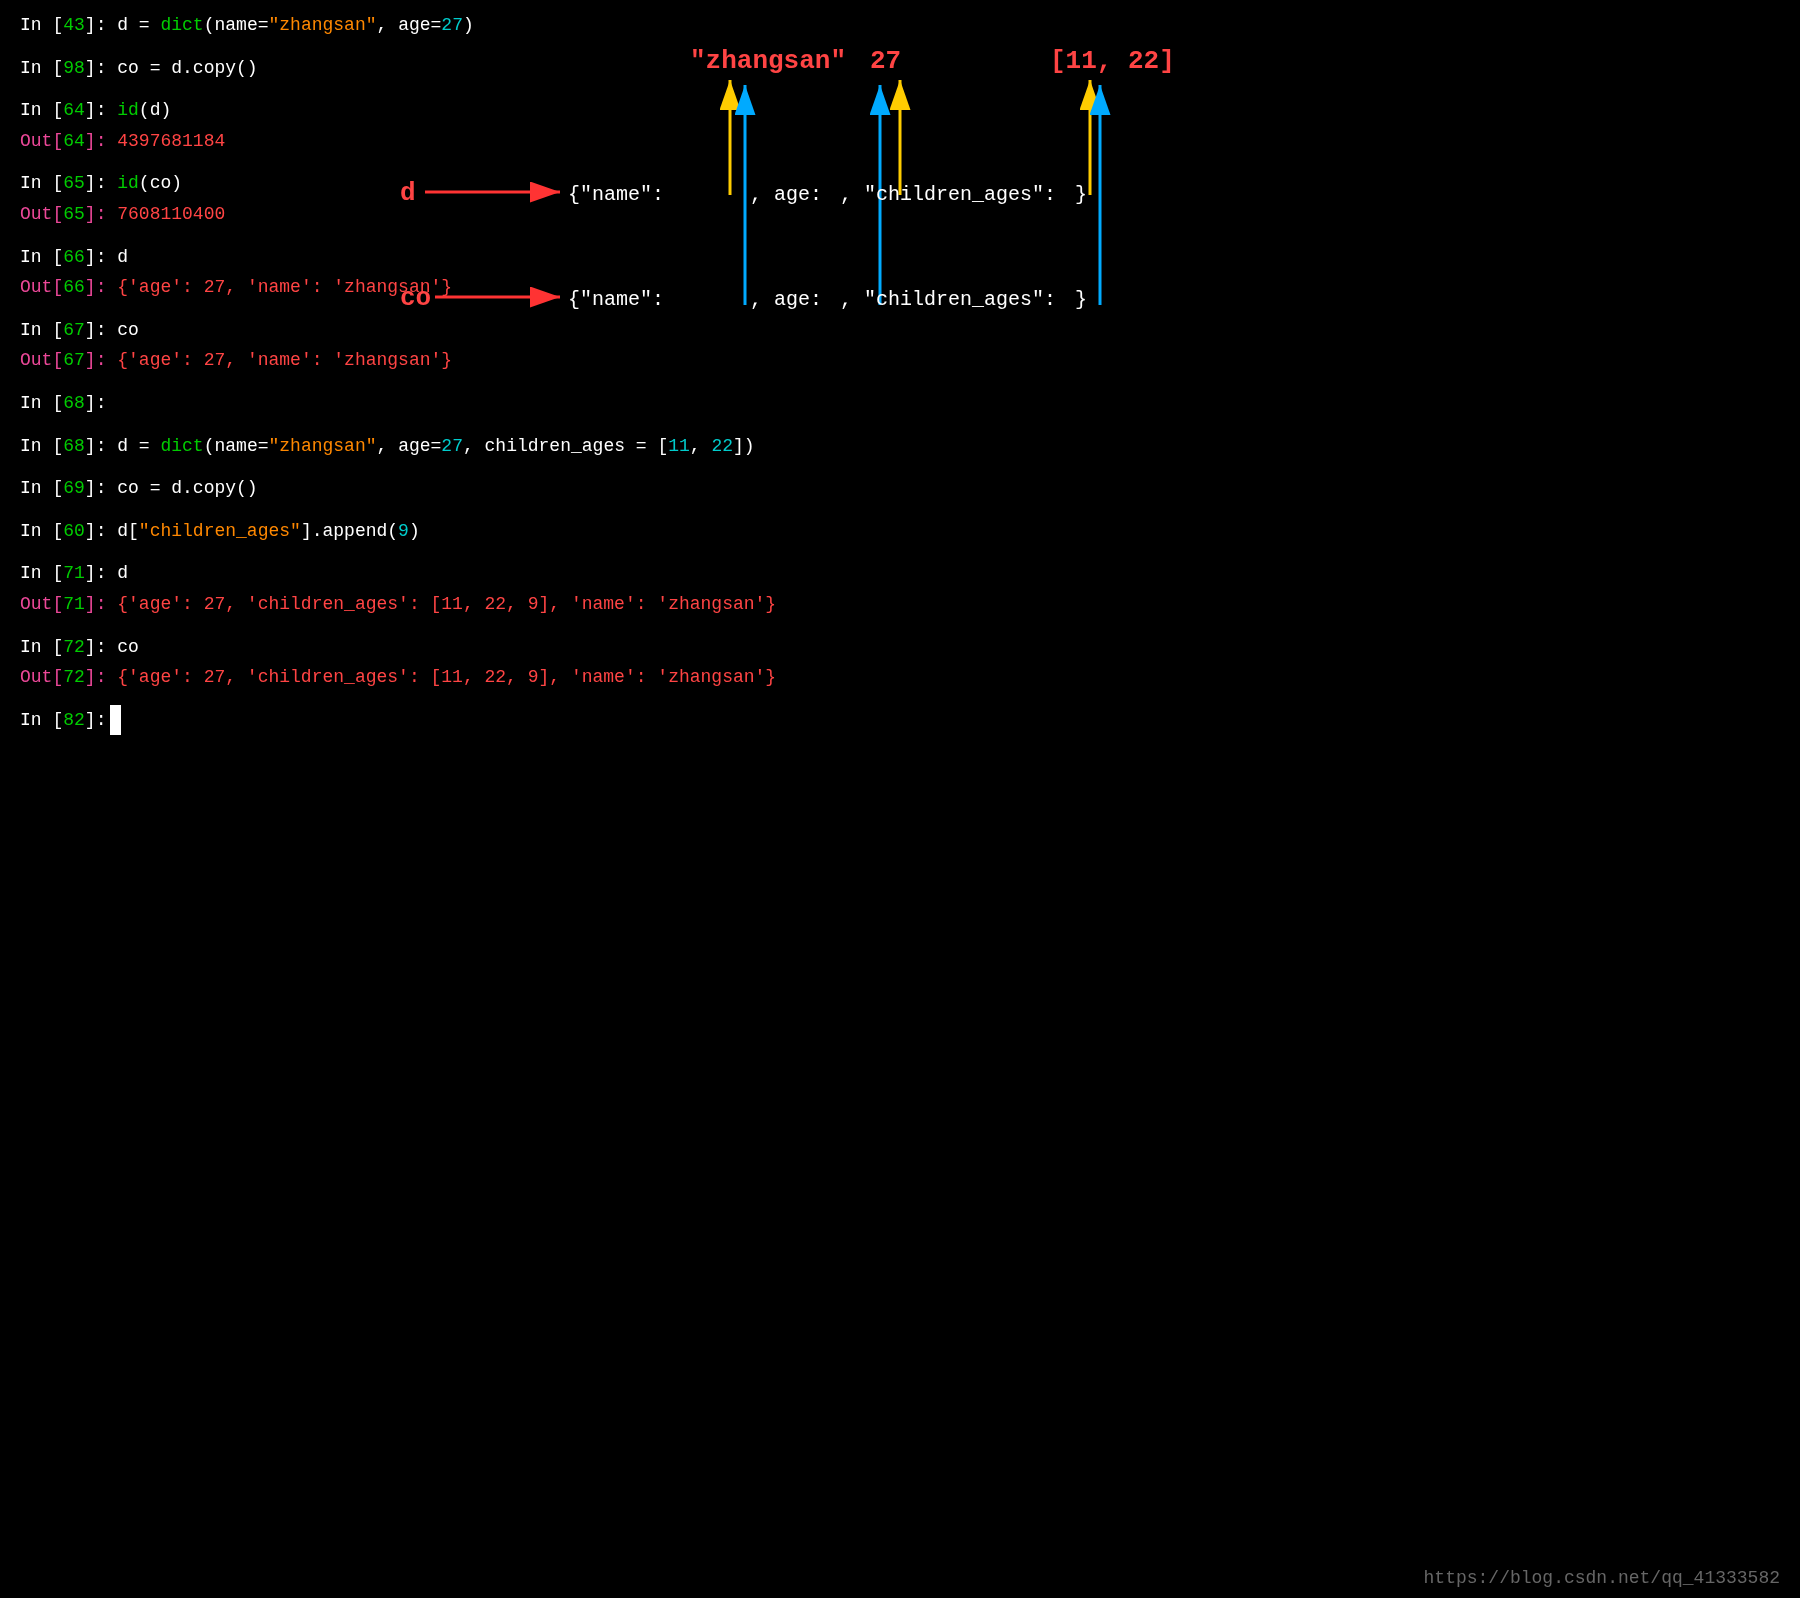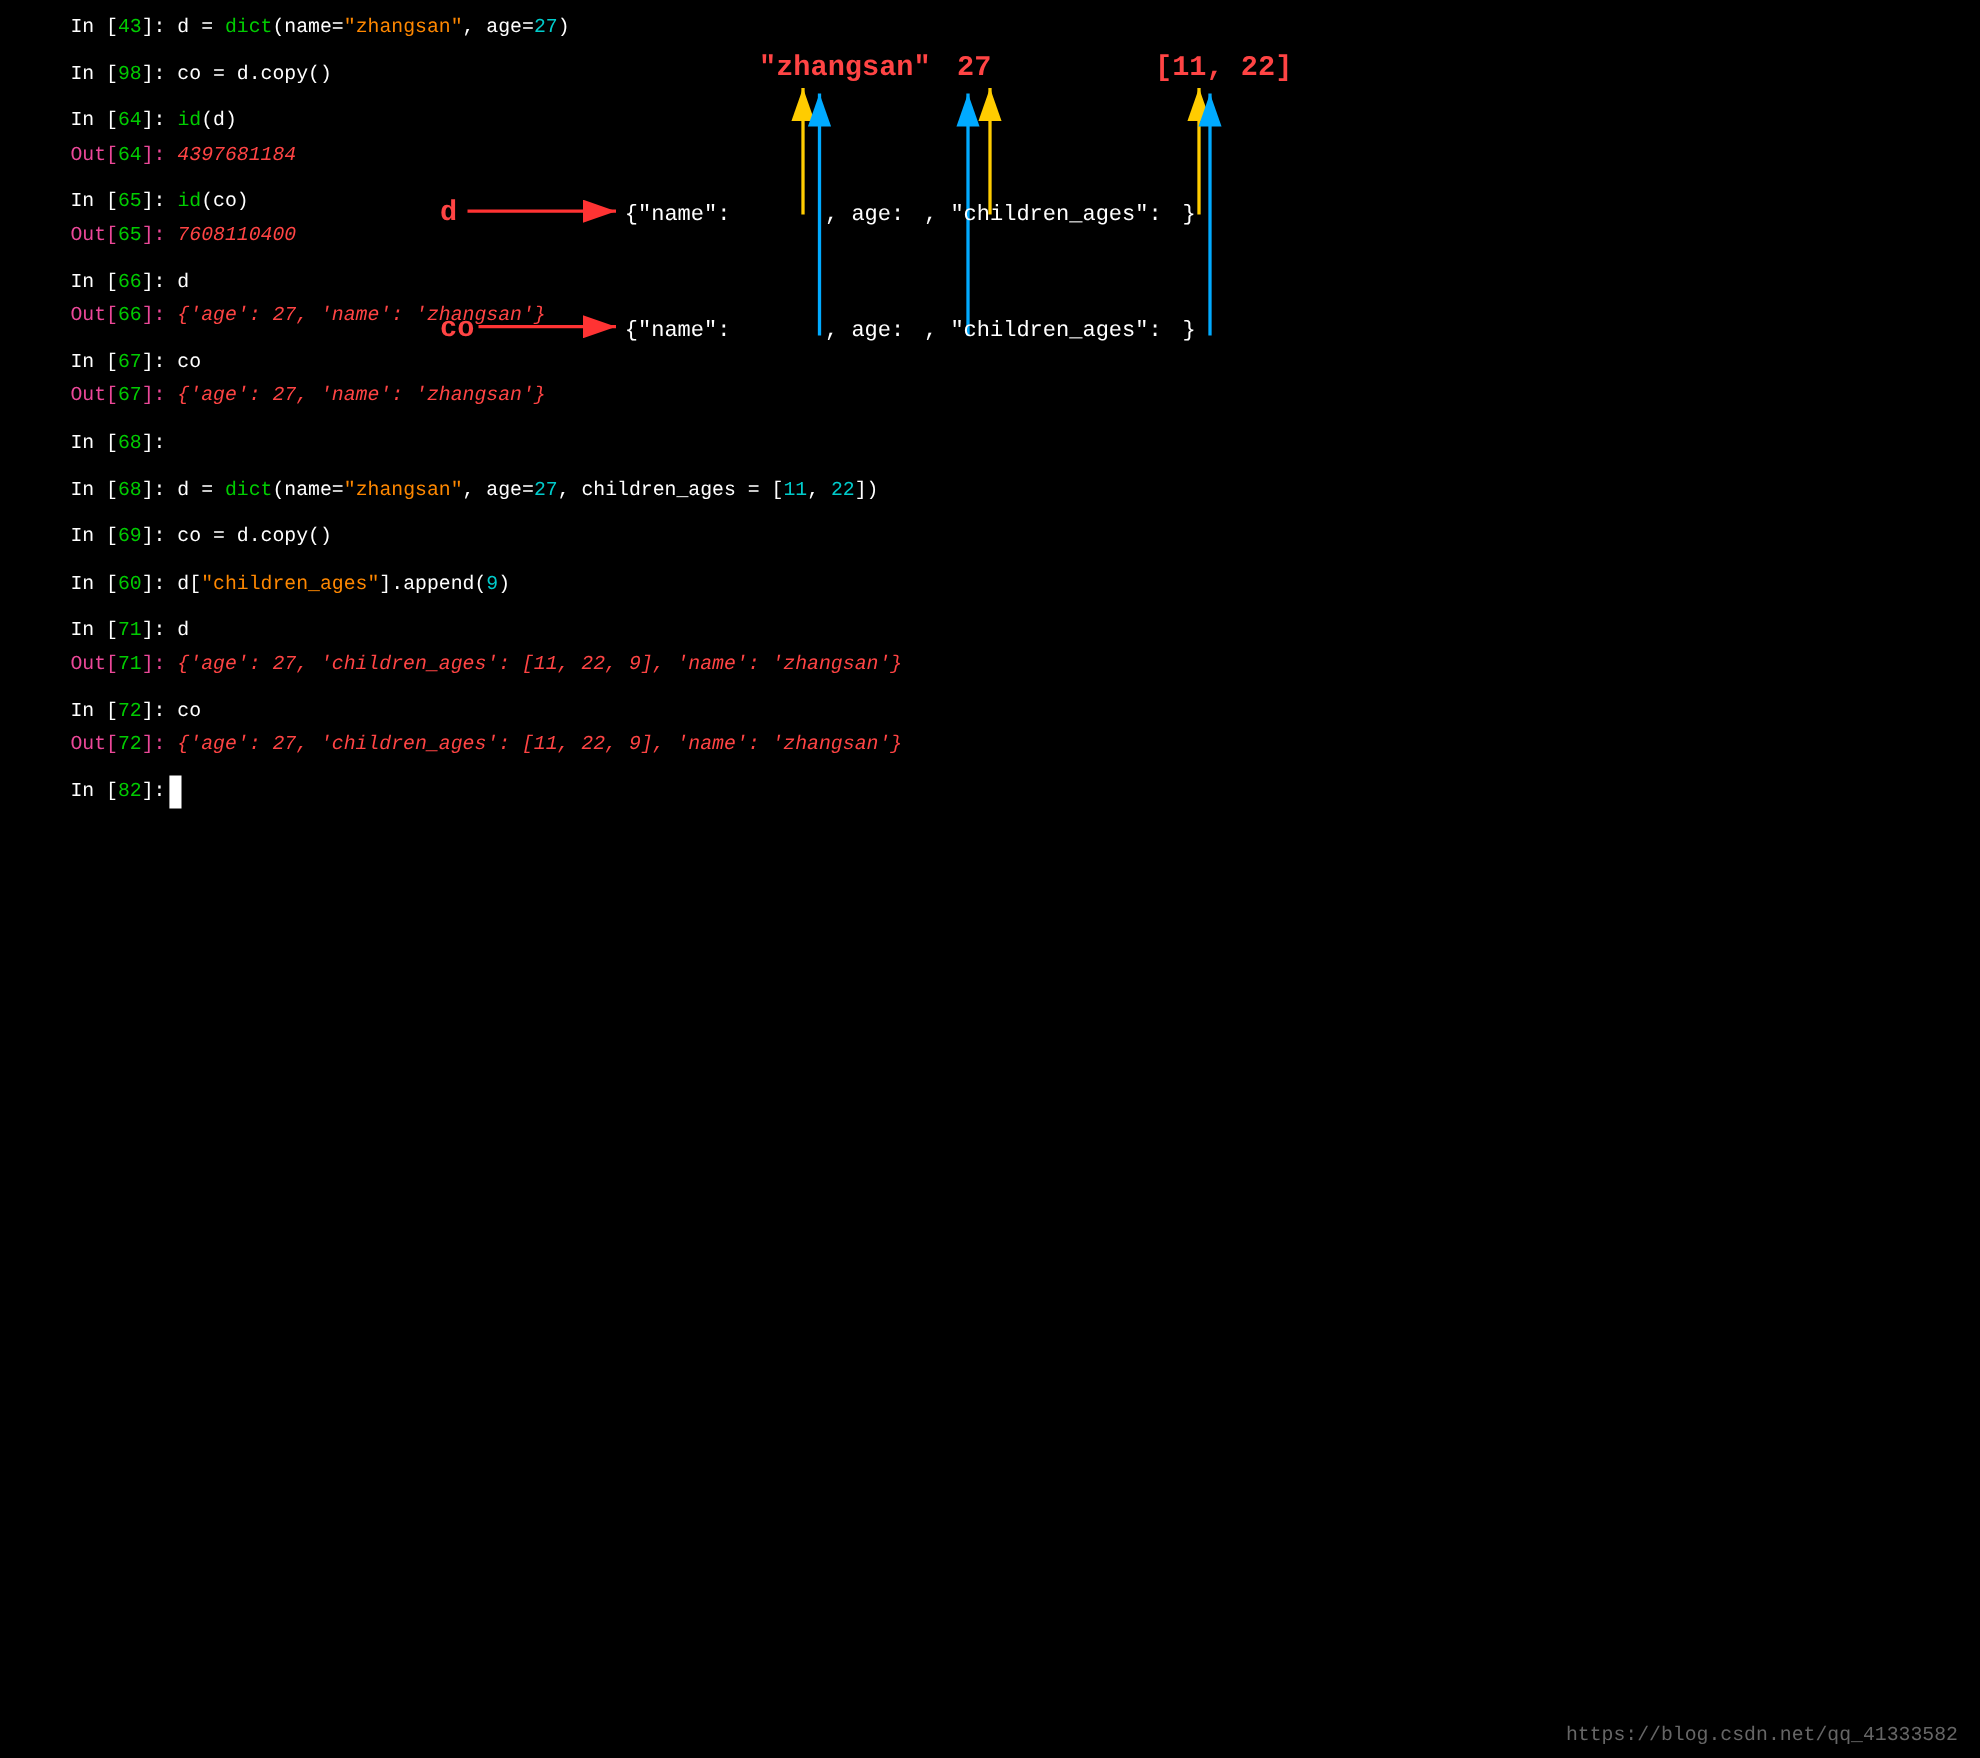--- a/index.html
+++ b/index.html
@@ -16,32 +16,31 @@
 
     .code-area {
       padding: 10px 20px;
       line-height: 1.7;
     }
 
     .line {
       display: flex;
       align-items: flex-start;
       white-space: pre;
-      margin-left: 44px;
     }
 
     .prompt-in { color: #ffffff; }
     .prompt-out { color: #ec4899; }
     .bracket-num { color: #00cc00; }
 
     .kw-green { color: #00cc00; }
     .str-orange { color: #ff8800; }
     .num-cyan { color: #00cccc; }
     .white { color: #ffffff; }
-    .output-val { color: #ff4444; font-style: italic; }
+    .output-val { color: #ff4444; }
 
     
     .diagram {
       position: absolute;
       top: 0;
       left: 0;
       width: 100%;
       height: 100%;
       pointer-events: none;
     }

